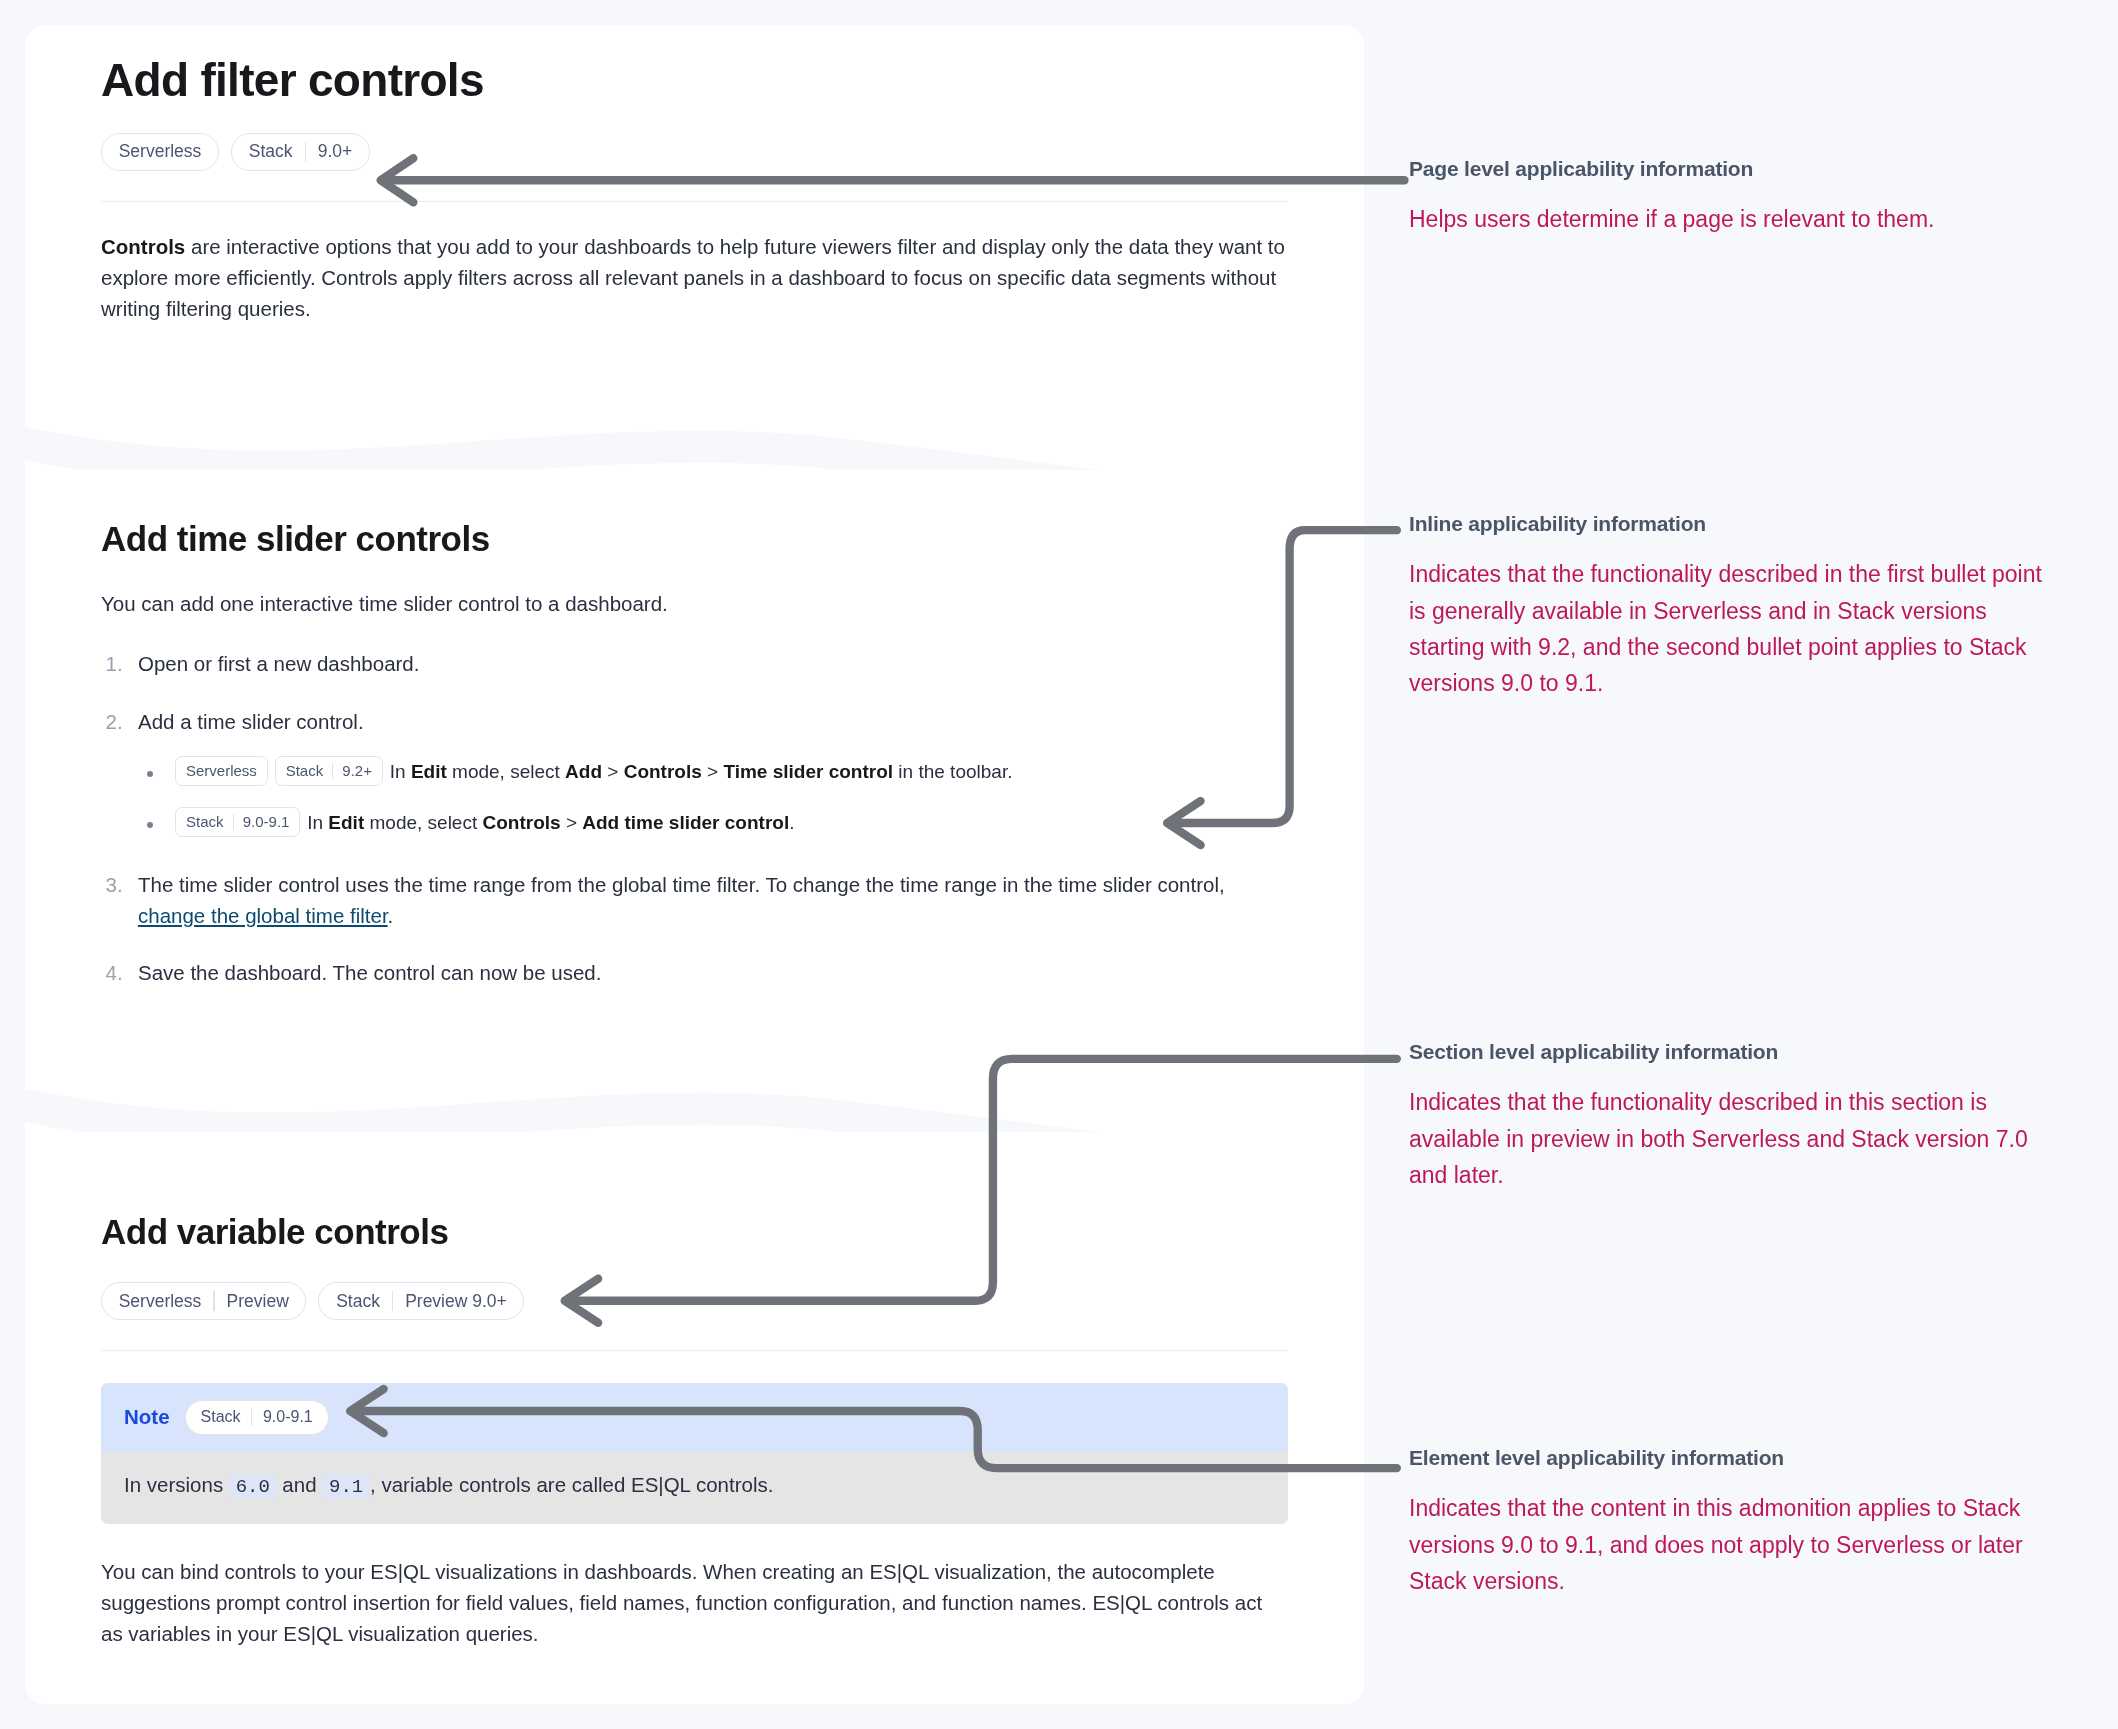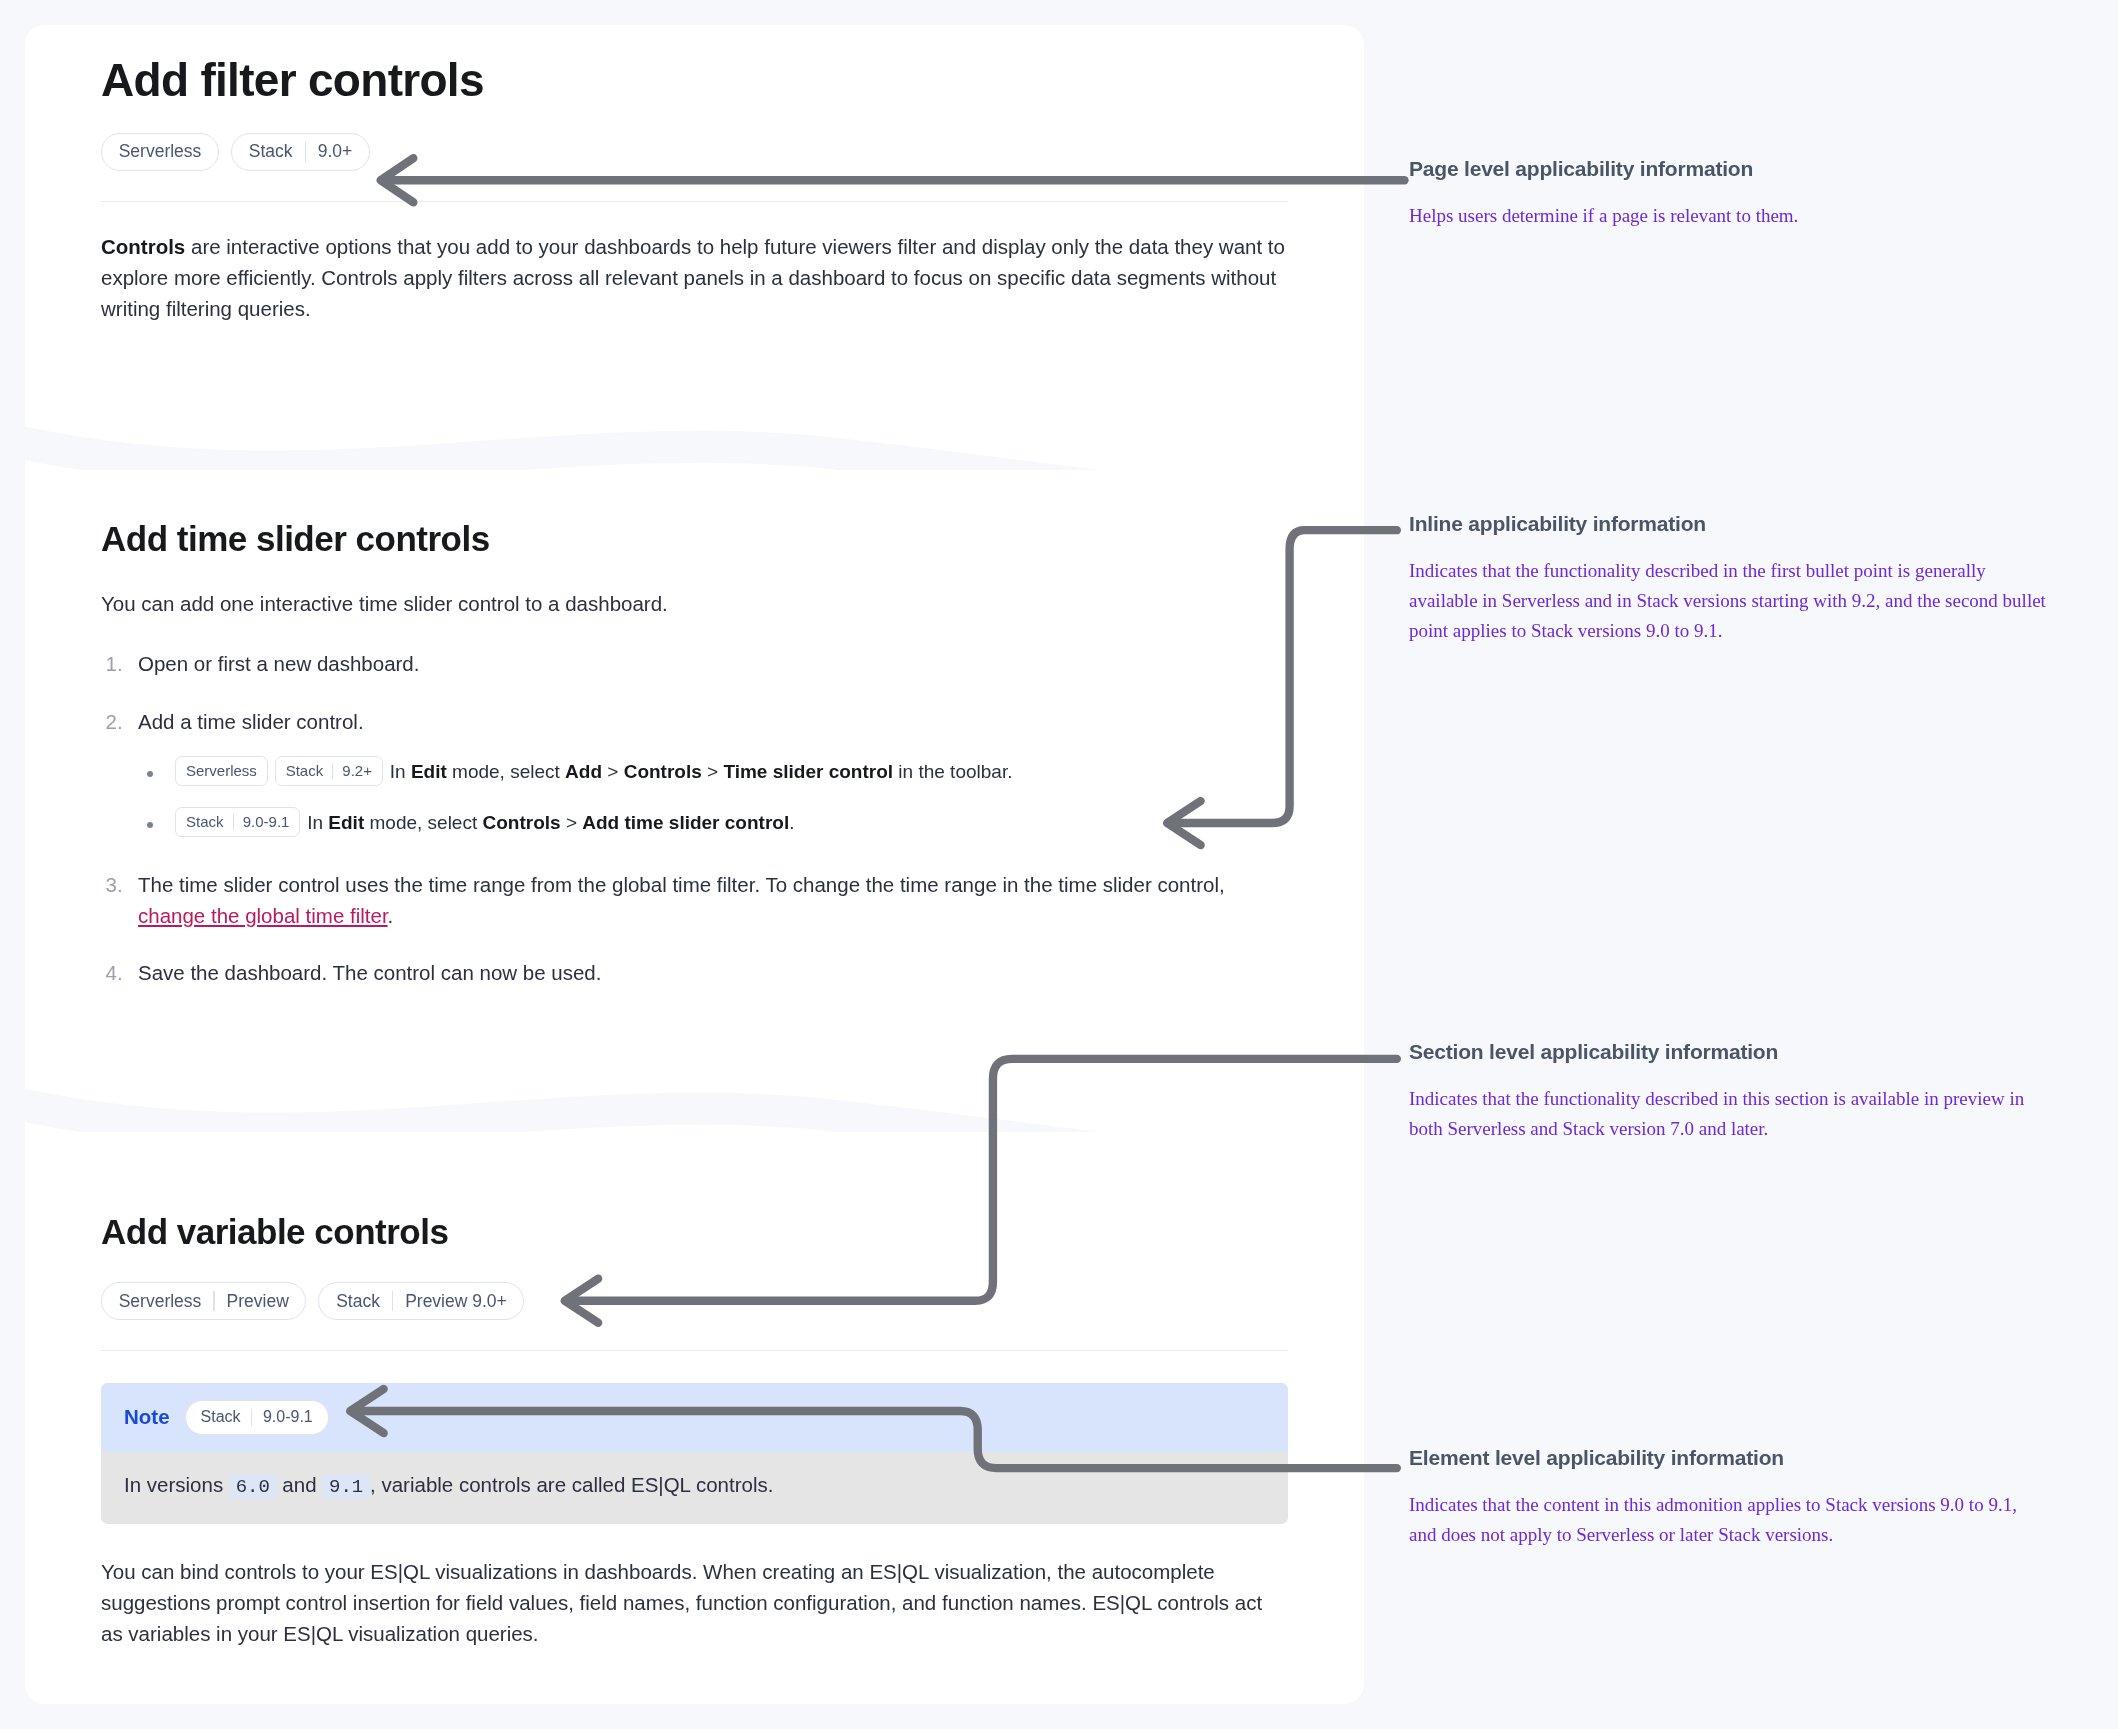--- a/index.html
+++ b/index.html
@@ -89,21 +89,21 @@
   }
   ul.bullets { list-style: none; margin-top: 20px; }
   ul.bullets > li {
     position: relative; padding-left: 37px; margin-bottom: 20px;
     font-size: 19px; line-height: 1.6; color: #2b3040;
   }
   ul.bullets > li::before {
     content: ""; position: absolute; left: 9px; top: 14.5px;
     width: 6px; height: 6px; border-radius: 50%; background: #7b8194;
   }
-  a.doclink { color: #be185d; text-decoration: underline; }
+  a.doclink { color: #0c4a6e; text-decoration: underline; }
 
   
   .note {
     border-radius: 6.8px; overflow: hidden; background: #e5e5e5;
   }
   .note-head {
     background: #d7e4fb; padding: 16.7px 23px;
     display: flex; align-items: center; gap: 15px;
   }
   .note-head .note-label {
@@ -116,21 +116,21 @@
     padding: 1.5px 6.8px; font-size: 19px; color: #2b3040;
   }
 
   
   .ann { position: absolute; width: 639px; left: 1409px; }
   .ann h3 {
     font-size: 21px; font-weight: 700; color: #4a5568;
     letter-spacing: -0.2px; line-height: 1.2; margin-bottom: 20px;
   }
   .ann p {
-    font-size: 19px; line-height: 1.58; color: #6d28d9; font-family: Liberation Serif, serif;
+    font-size: 23px; line-height: 1.58; color: #be185d;
   }
 
   
   .connectors {
     position: absolute; left: 0; top: 0;
     width: 2119px; height: 1729px; pointer-events: none;
   }
 </style>
 </head>
 <body>

